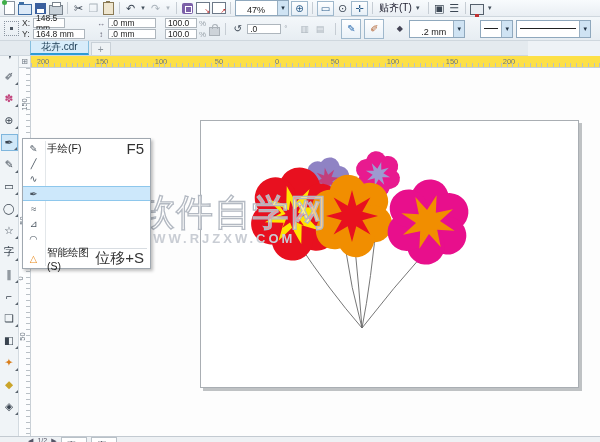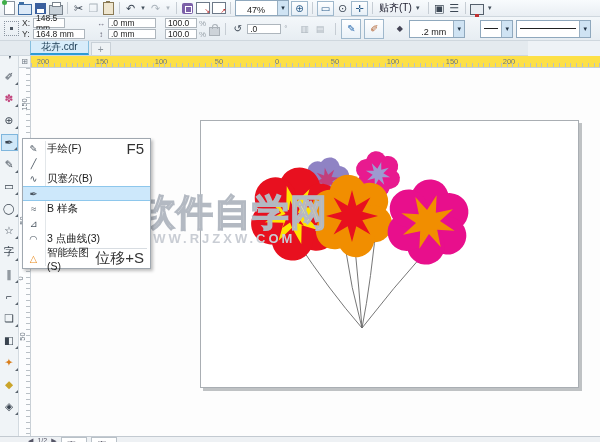--- a/index.html
+++ b/index.html
@@ -88,21 +88,21 @@
      border-right:1px solid #c9d0d6;box-sizing:border-box;z-index:12;overflow:hidden}
   #vruler::after{content:"";position:absolute;top:0;bottom:0;right:0;width:4px;
      background:repeating-linear-gradient(180deg,#b9c0c6 0,#b9c0c6 1px,transparent 1px,transparent 5.8px)}
   .vlab{position:absolute;left:-1px;font-size:7.5px;color:#6b7680;transform:rotate(-90deg)}
   
   #canvas{position:absolute;left:31px;top:68px;width:569px;height:368px;background:#fdfdfd;overflow:hidden;z-index:5}
   #page{position:absolute;left:169px;top:52px;width:379px;height:268px;background:#fff;
         border:1px solid #a9aeb3;box-shadow:3px 3px 0 rgba(140,145,150,.55);box-sizing:border-box}
   #art{position:absolute;left:0;top:0;width:569px;height:368px;z-index:2}
   #wm{position:absolute;left:107px;top:126px;z-index:3;line-height:1;white-space:nowrap}
-  #wm .l1{font-size:37px;font-weight:bold;color:rgba(255,255,255,.55);
+  #wm .l1{font-size:37px;font-weight:normal;color:rgba(255,255,255,.55);
           -webkit-text-stroke:1.3px #b3b9c2;letter-spacing:1px}
   #wm .l2{margin-top:1px;font-size:13px;font-weight:bold;color:#c9cdd4;letter-spacing:3px}
   
   #menu{position:absolute;left:22px;top:138px;width:129px;background:#fff;border:1px solid #a0a8b0;
         box-shadow:2px 2px 3px rgba(0,0,0,.25);padding:2px 0;z-index:30;box-sizing:border-box}
   #menu .gutter{position:absolute;left:22px;top:2px;bottom:2px;width:1px;background:#e3e7ea}
   .mrow{height:15px;display:flex;align-items:center;font-size:10.5px;color:#222;position:relative;box-sizing:border-box}
   .mrow.hl{background:#cde8fb;border-top:1px solid #8ec7ec;border-bottom:1px solid #8ec7ec}
   .mico{width:21px;text-align:center;font-size:9.5px;color:#4a5560;flex:none}
   .mico.warn{color:#e8891a}
@@ -347,39 +347,36 @@
     <span class="mico">✎</span>
     <span class="mlabel">手绘(F)</span>
     <span class="mshort">F5</span>
   </div>
   <div class="mrow">
     <span class="mico">╱</span>
     <span class="mshort"></span>
   </div>
   <div class="mrow">
     <span class="mico">∿</span>
-    <span class="mlabel">贝塞尔(B)</span>
     <span class="mshort"></span>
   </div>
   <div class="mrow hl">
     <span class="mico">✒</span>
     <span class="mshort"></span>
   </div>
   <div class="mrow">
     <span class="mico">≈</span>
-    <span class="mlabel">B 样条</span>
     <span class="mshort"></span>
   </div>
   <div class="mrow">
     <span class="mico">⊿</span>
     <span class="mshort"></span>
   </div>
   <div class="mrow">
     <span class="mico">◠</span>
-    <span class="mlabel">3 点曲线(3)</span>
     <span class="mshort"></span>
   </div>
   <div class="msep"></div>
   <div class="mrow">
     <span class="mico warn">△</span>
     <span class="mlabel">智能绘图(S)</span>
     <span class="mshort">位移+S</span>
   </div>
 </div>
 

